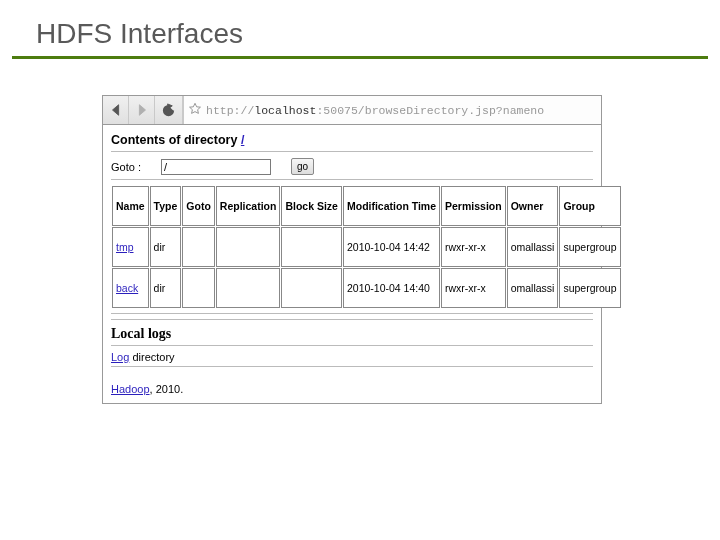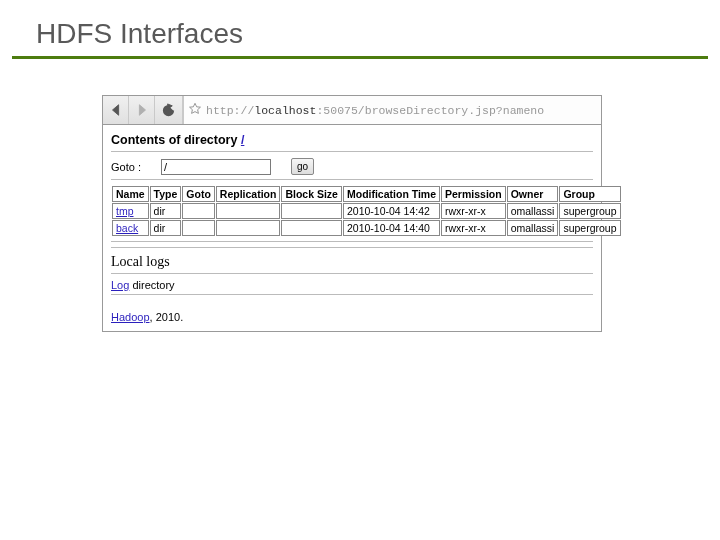--- a/index.html
+++ b/index.html
@@ -93,30 +93,30 @@
     }
     table.dir {
       border-collapse: separate;
       border-spacing: 1px;
       margin: 3px 0 4px 0;
       font-size: 10.5px;
     }
     table.dir th, table.dir td {
       border: 1px solid #888;
       background: #fff;
-      padding: 1px 3px;
+      padding: 13px 3px;
       text-align: left;
       font-weight: bold;
       white-space: nowrap;
     }
     table.dir td { font-weight: normal; }
     table.dir th { font-weight: bold; }
     .local-logs {
       font-family: Georgia, 'Times New Roman', serif;
-      font-weight: normal;
+      font-weight: bold;
       font-size: 14px;
       margin: 6px 0 3px 0;
     }
     .footer-line { font-size: 11px; margin-top: 16px; }
   </style>
 </head>
 <body>
 
 <div class="slide-title">HDFS Interfaces</div>
 

